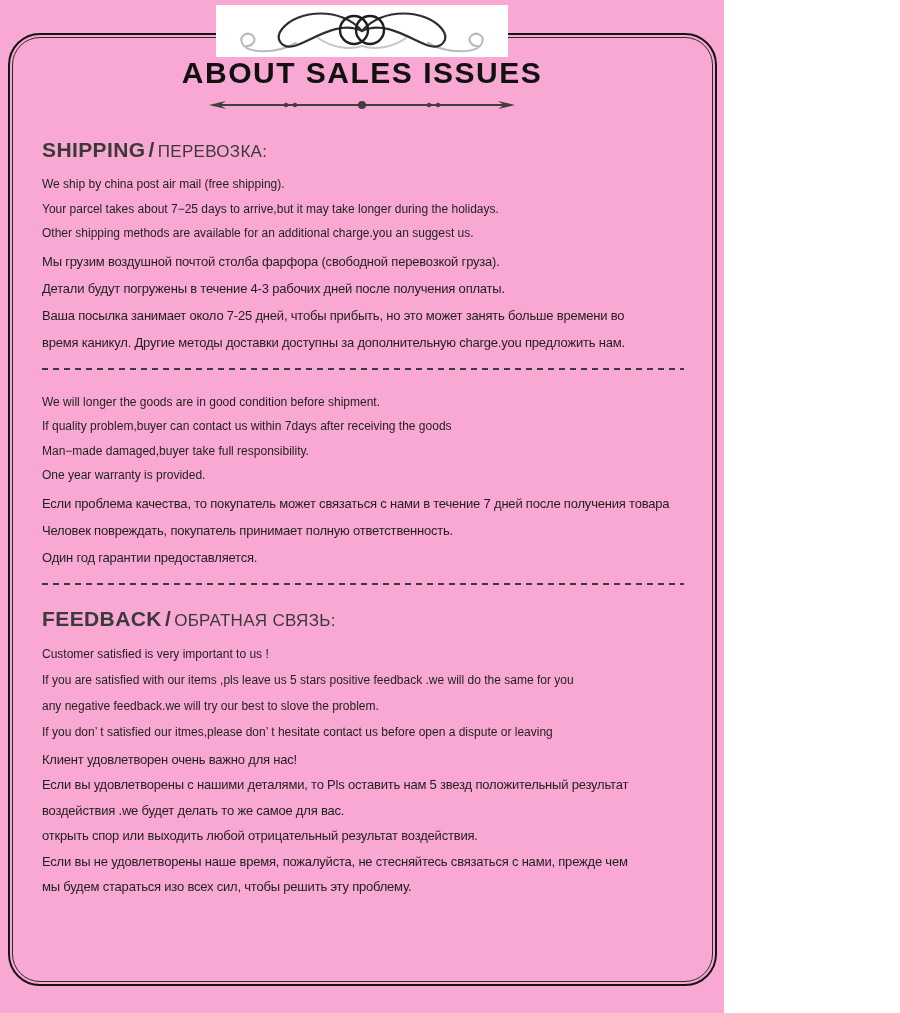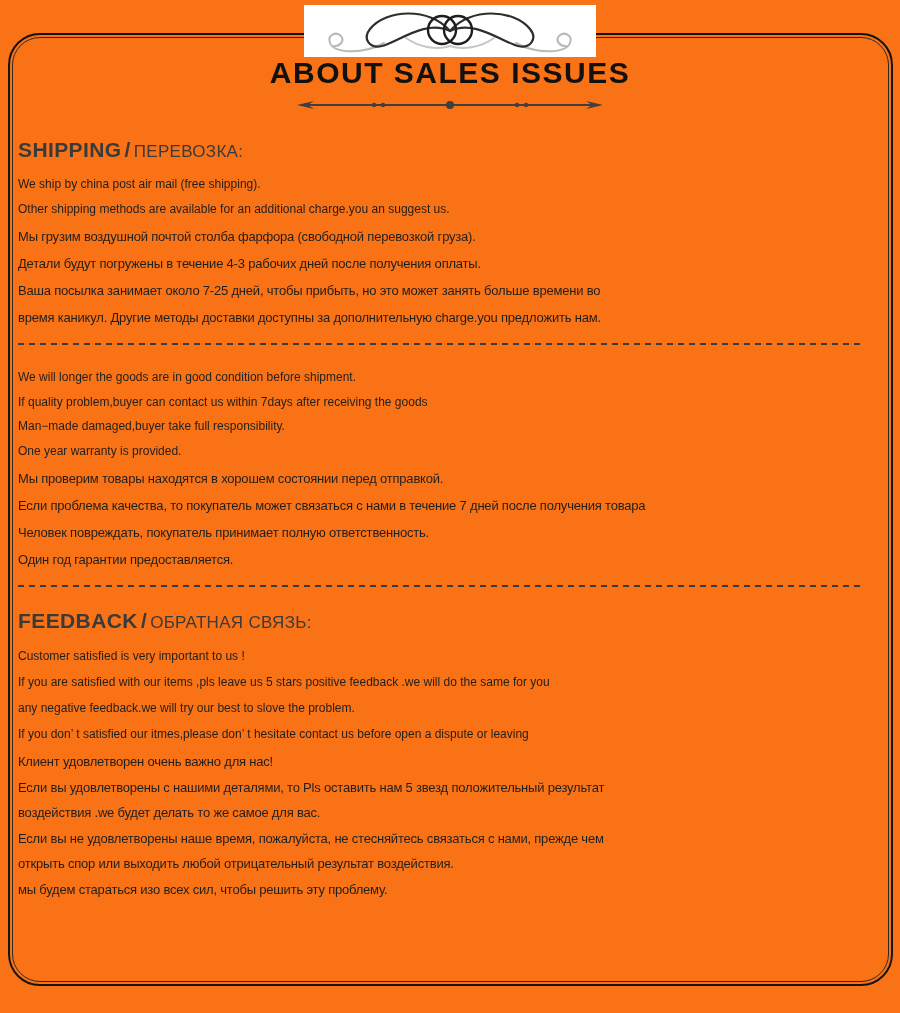--- a/index.html
+++ b/index.html
@@ -1,19 +1,19 @@
 <!DOCTYPE html>
 <html><head>
 <meta charset="utf-8">
 <style>
   html, body { margin: 0; padding: 0; background: #ffffff; }
   .page {
     position: relative;
-    width: 900px; height: 1013px;
-    background: #f97316;
+    width: 724px; height: 1013px;
+    background: #f9a8d4;
     font-family: "Liberation Sans", sans-serif;
     color: #1f1f1f;
     overflow: hidden;
   }
   .frame {
     position: absolute;
     left: 8px; right: 7px; top: 33px; bottom: 27px;
     border: 2.5px solid #141414;
     border-radius: 32px;
     pointer-events: none;
@@ -34,21 +34,21 @@
     line-height: 0;
   }
   .header { position: relative; padding-top: 56px; text-align: center; z-index: 1; }
   .title {
     margin: 0;
     font-size: 30px; line-height: 34px;
     font-weight: 700; letter-spacing: 1.5px;
     color: #111;
   }
   .title-divider { margin-top: 8px; line-height: 0; }
-  .content { position: relative; padding: 24px 38px 0 18px; z-index: 1; }
+  .content { position: relative; padding: 24px 38px 0 42px; z-index: 1; }
   .sec-heading {
     margin: 0 0 7px;
     font-size: 21px; line-height: 27px;
     font-weight: 700; letter-spacing: 0.4px;
     color: #3a3a3a;
   }
   .h-sep { font-weight: 700; margin: 0 3px; }
   .h-ru  { font-size: 17px; font-weight: 400; letter-spacing: 0.3px; }
   .line-en { font-size: 12px; line-height: 24.5px; white-space: nowrap; }
   .line-ru { font-size: 13px; line-height: 27px; letter-spacing: -0.2px; white-space: nowrap; }
@@ -102,41 +102,41 @@
   </header>
 
   <main class="content">
 
     <section class="section section-shipping">
       <h2 class="sec-heading">
         <span class="h-en">SHIPPING</span><span class="h-sep">/</span><span class="h-ru">ПЕРЕВОЗКА:</span>
       </h2>
       <div class="lines lines-en">
           <div class="line-en">We ship by china post air mail (free shipping).</div>
+          <div class="line-en">Your parcel takes about 7−25 days to arrive,but it may take longer during the holidays.</div>
           <div class="line-en">Other shipping methods are available for an additional charge.you an suggest us.</div>
         </div>
       <div class="lines lines-ru">
           <div class="line-ru">Мы грузим воздушной почтой столба фарфора (свободной перевозкой груза).</div>
           <div class="line-ru">Детали будут погружены в течение 4-3 рабочих дней после получения оплаты.</div>
           <div class="line-ru">Ваша посылка занимает около 7-25 дней, чтобы прибыть, но это может занять больше времени во</div>
           <div class="line-ru">время каникул. Другие методы доставки доступны за дополнительную charge.you предложить нам.</div>
         </div>
     </section>
 
     <div class="dashed-divider"></div>
 
     <section class="section section-warranty">
       <div class="lines lines-en">
           <div class="line-en">We will longer the goods are in good condition before shipment.</div>
           <div class="line-en">If quality problem,buyer can contact us within 7days after receiving the goods</div>
           <div class="line-en">Man−made damaged,buyer take full responsibility.</div>
           <div class="line-en">One year warranty is provided.</div>
         </div>
       <div class="lines lines-ru">
-          <div class="line-ru">Мы проверим товары находятся в хорошем состоянии перед отправкой.</div>
           <div class="line-ru">Если проблема качества, то покупатель может связаться с нами в течение 7 дней после получения товара</div>
           <div class="line-ru">Человек повреждать, покупатель принимает полную ответственность.</div>
           <div class="line-ru">Один год гарантии предоставляется.</div>
         </div>
     </section>
 
     <div class="dashed-divider"></div>
 
     <section class="section section-feedback">
       <h2 class="sec-heading">
@@ -145,20 +145,20 @@
       <div class="lines lines-en">
           <div class="line-en">Customer satisfied is very important to us !</div>
           <div class="line-en">If you are satisfied with our items ,pls leave us 5 stars positive feedback .we will do the same for you</div>
           <div class="line-en">any negative feedback.we will try our best to slove the problem.</div>
           <div class="line-en">If you don’ t satisfied our itmes,please don’ t hesitate contact us before open a dispute or leaving</div>
         </div>
       <div class="lines lines-ru">
           <div class="line-ru">Клиент удовлетворен очень важно для нас!</div>
           <div class="line-ru">Если вы удовлетворены с нашими деталями, то Pls оставить нам 5 звезд положительный результат</div>
           <div class="line-ru">воздействия .we будет делать то же самое для вас.</div>
+          <div class="line-ru">открыть спор или выходить любой отрицательный результат воздействия.</div>
           <div class="line-ru">Если вы не удовлетворены наше время, пожалуйста, не стесняйтесь связаться с нами, прежде чем</div>
-          <div class="line-ru">открыть спор или выходить любой отрицательный результат воздействия.</div>
           <div class="line-ru">мы будем стараться изо всех сил, чтобы решить эту проблему.</div>
         </div>
     </section>
 
   </main>
 </div>
 
 </body></html>

